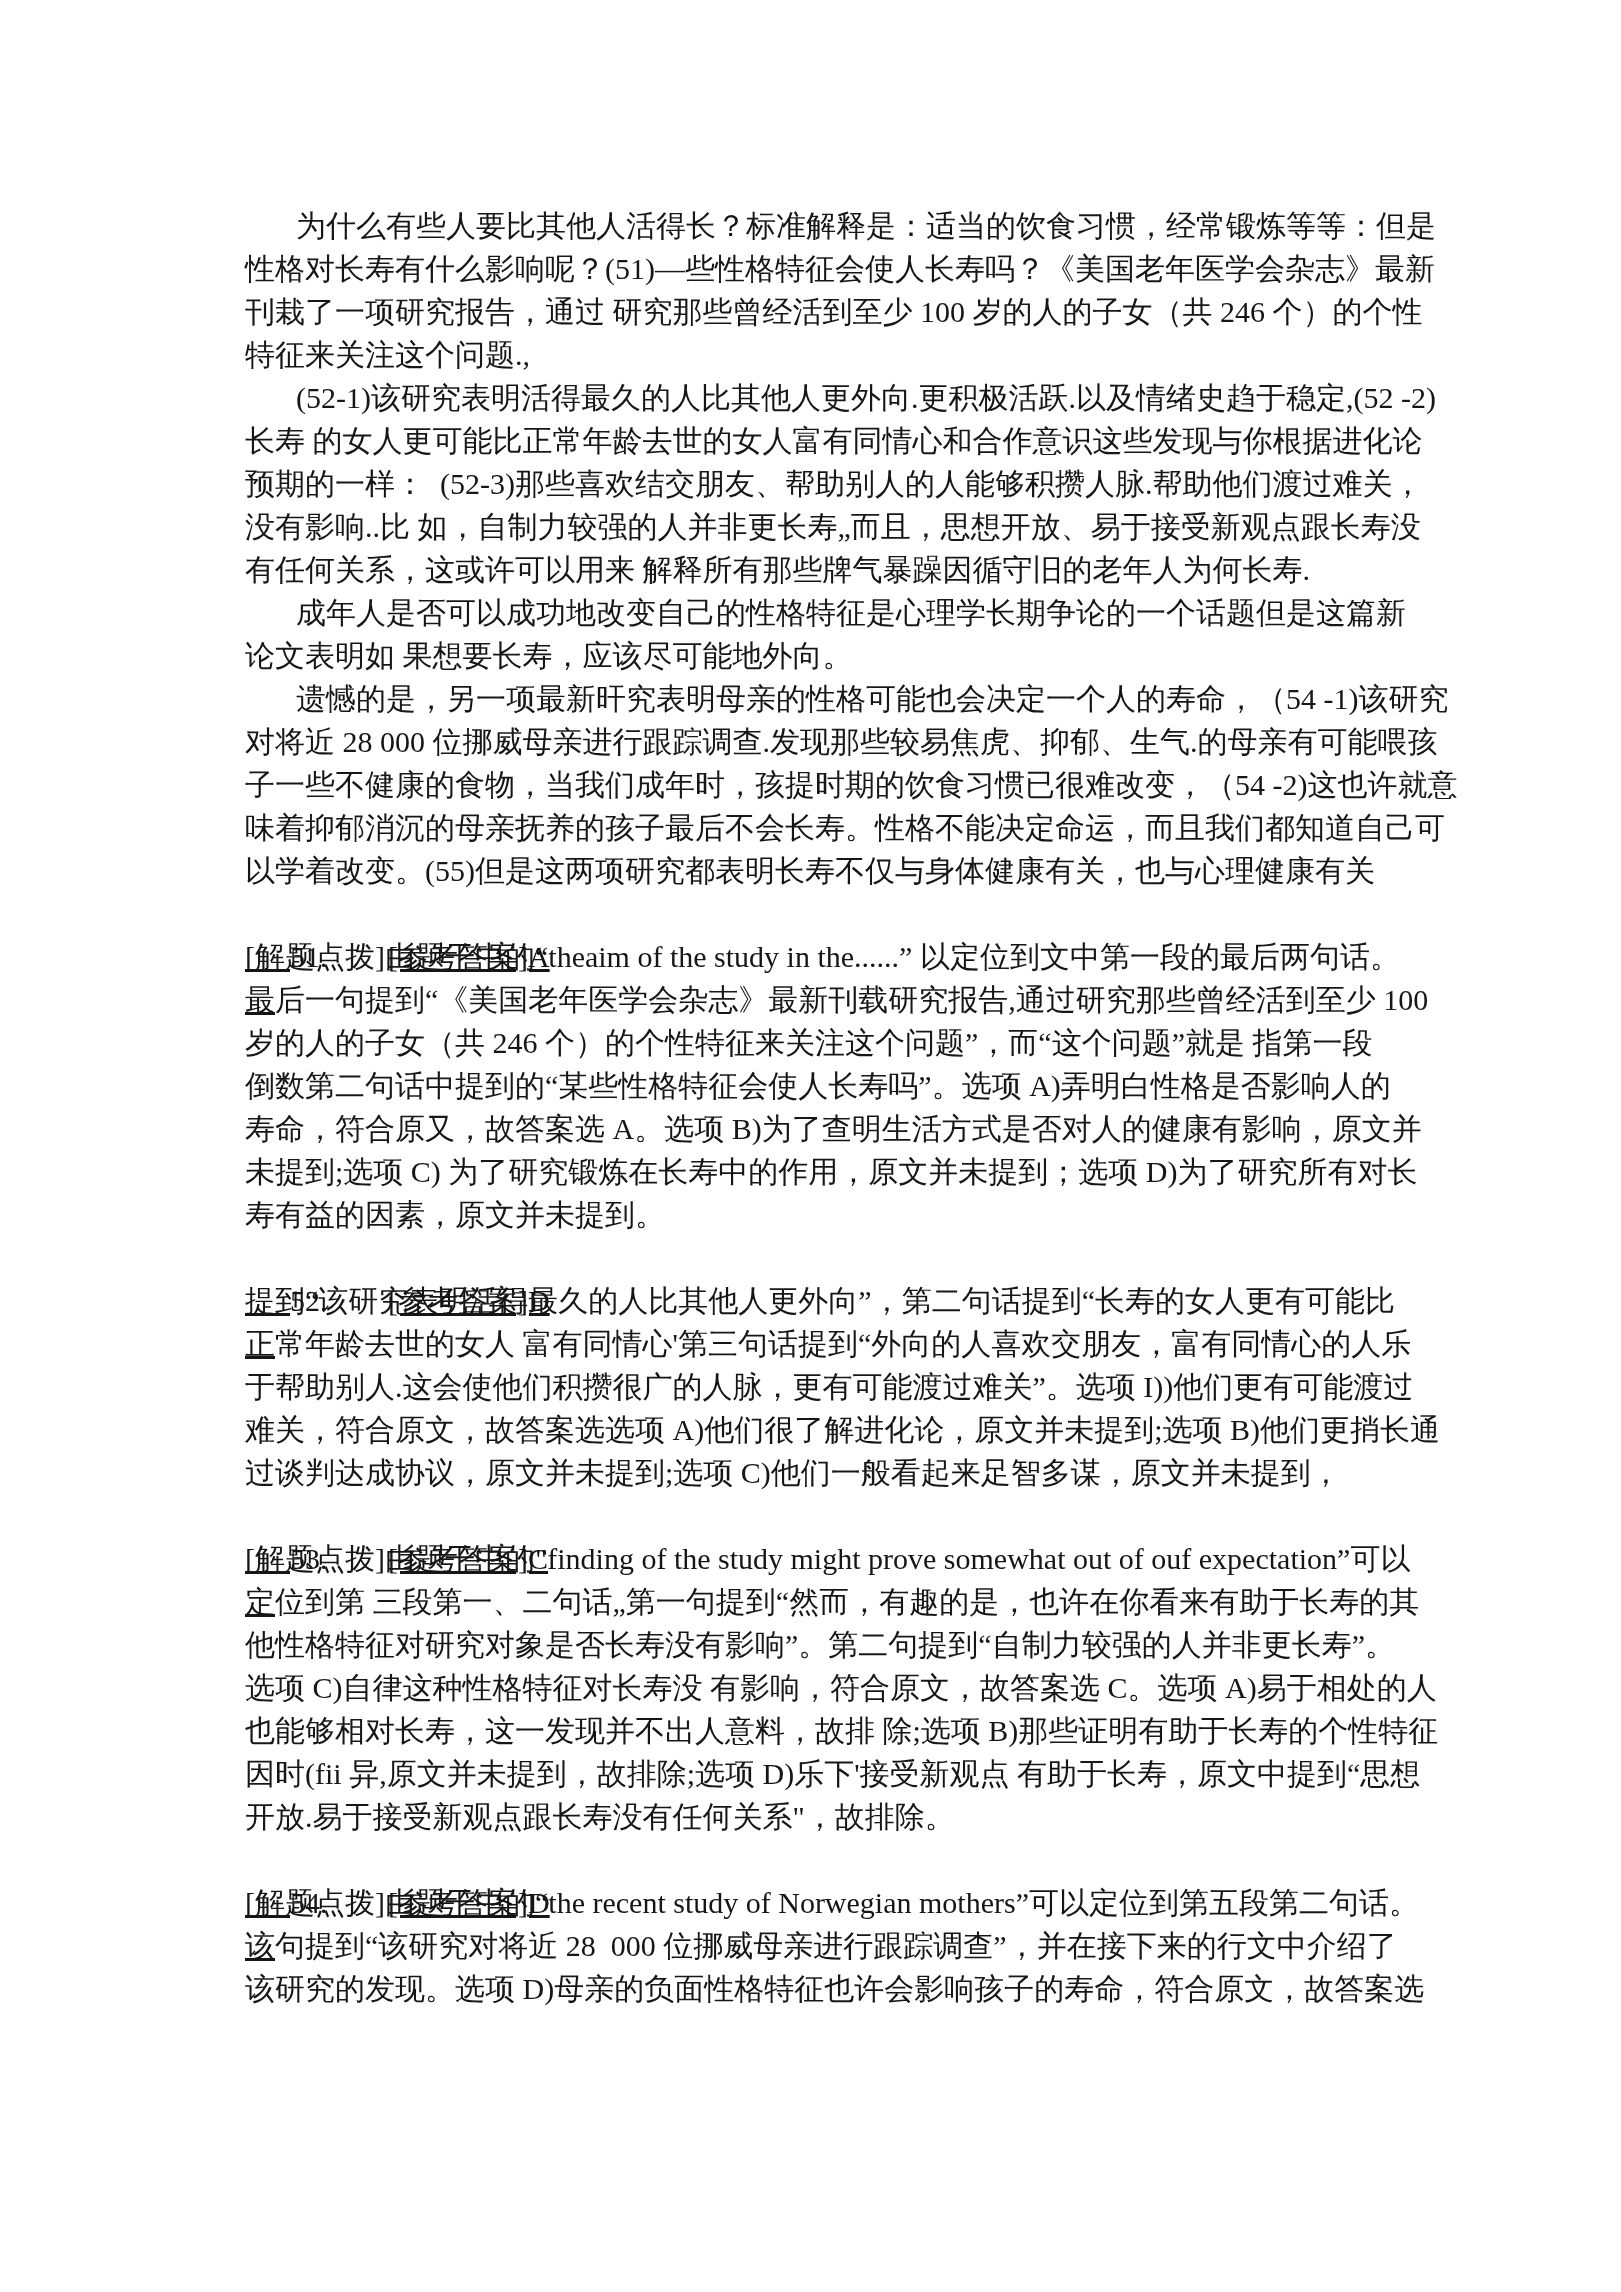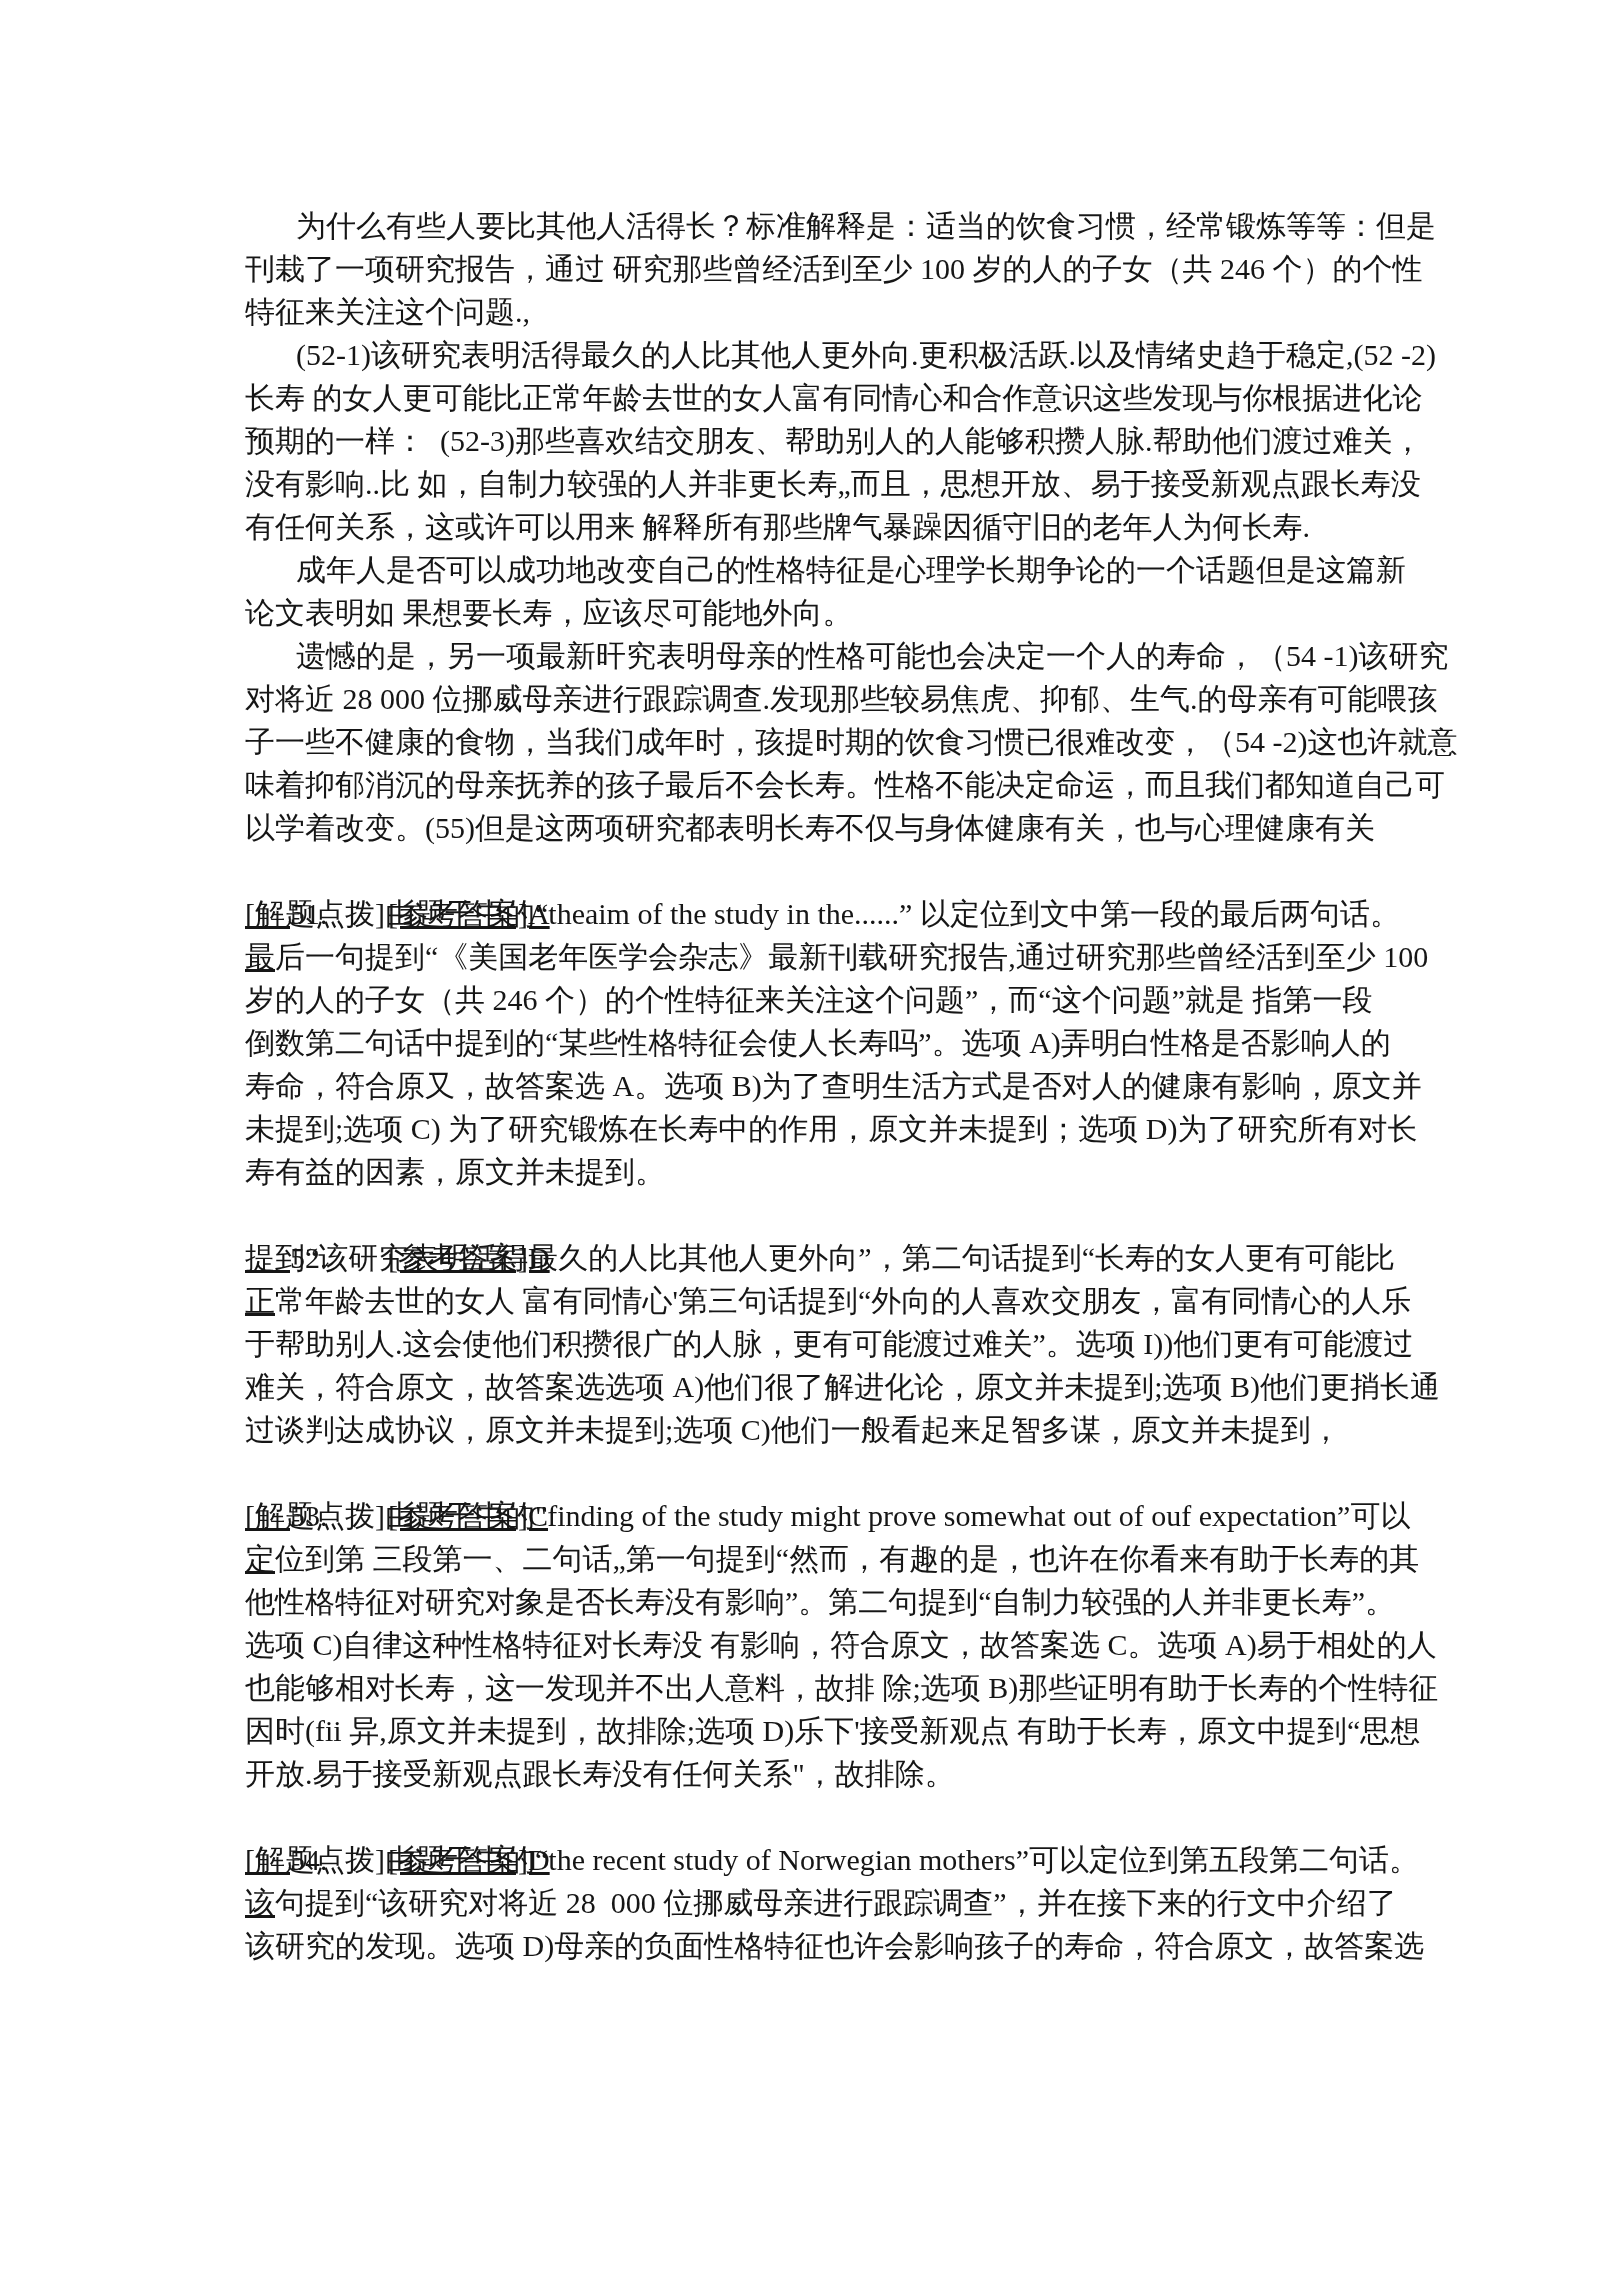--- a/index.html
+++ b/index.html
@@ -27,20 +27,21 @@
   .answer-header { white-space: pre; height: 43px; text-decoration: underline; }
   .qnum { display: inline-block; min-width: 98px; }
 </style>
 </head>
 <body style="background: rgb(255, 255, 255); color: rgb(22, 22, 22);">
 
 <div class="doc">
 
   <div>
     <div class="line indent">为什么有些人要比其他人活得长？标准解释是：适当的饮食习惯，经常锻炼等等：但是</div>
+    <div class="line">性格对长寿有什么影响呢？(51)—些性格特征会使人长寿吗？《美国老年医学会杂志》最新</div>
     <div class="line">刊栽了一项研究报告，通过 研究那些曾经活到至少 100 岁的人的子女（共 246 个）的个性</div>
     <div class="line">特征来关注这个问题.,</div>
   </div>
 
   <div>
     <div class="line indent">(52-1)该研究表明活得最久的人比其他人更外向.更积极活跃.以及情绪史趋于稳定,(52 -2)</div>
     <div class="line">长寿 的女人更可能比正常年龄去世的女人富有同情心和合作意识这些发现与你根据进化论</div>
     <div class="line">预期的一样：  (52-3)那些喜欢结交朋友、帮助别人的人能够积攒人脉.帮助他们渡过难关，</div>
   </div>
 

